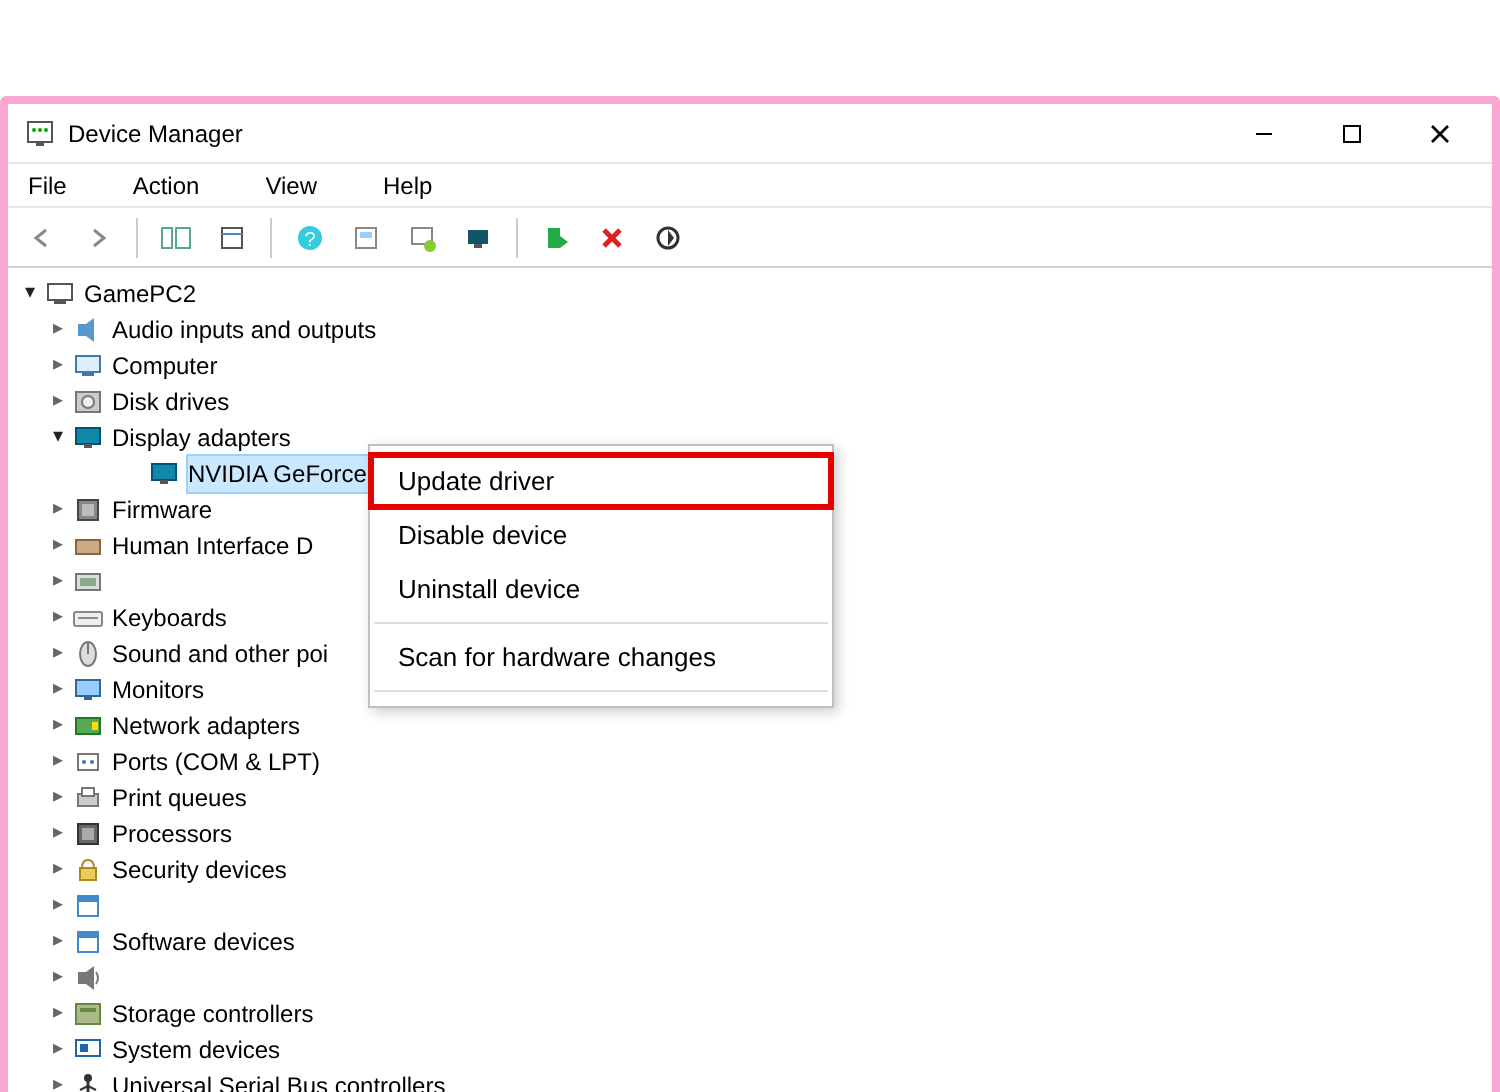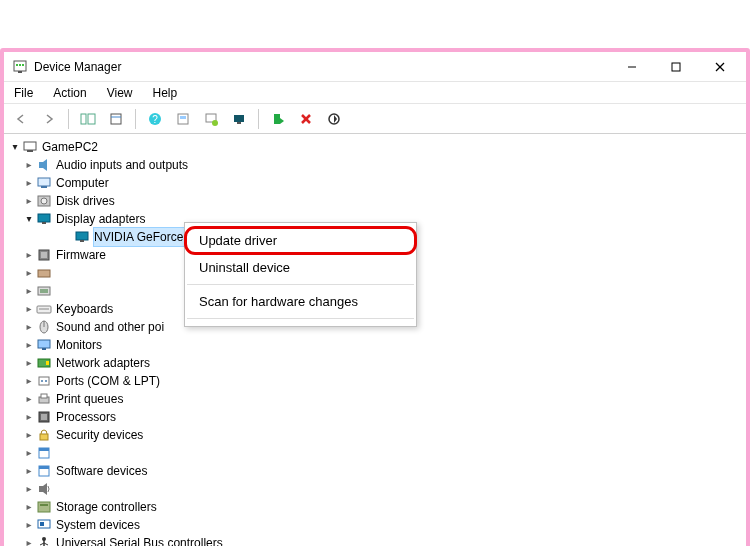--- a/index.html
+++ b/index.html
@@ -11,34 +11,34 @@
   color: #000;
   width: 750px;
   height: 546px;
   overflow: hidden;
 }
 .window { border: 4px solid #f9a8d4; border-radius: 3px; width: 750px; height: 546px; display: flex; flex-direction: column; background: #fff; position: relative; margin-top: 48px; }
 .titlebar { display: flex; align-items: center; height: 30px; padding: 0 4px; border-bottom: 1px solid #e5e5e5; }
 .titlebar .app-icon { width: 16px; height: 16px; margin: 0 6px 0 4px; }
 .titlebar .title { flex: 1; font-size: 12px; }
 .titlebar .winbtn { width: 44px; height: 28px; display: flex; align-items: center; justify-content: center; }
-.menubar { display: flex; gap: 20px; padding: 2px 10px; font-size: 12px; border-bottom: 1px solid #e5e5e5; height: 22px; align-items: center; }
+.menubar { display: flex; gap: 33px; padding: 2px 10px; font-size: 12px; border-bottom: 1px solid #e5e5e5; height: 22px; align-items: center; }
 .toolbar { display: flex; gap: 6px; padding: 3px 6px; border-bottom: 1px solid #d0d0d0; height: 30px; align-items: center; }
 .toolbar .tbtn { width: 22px; height: 22px; display: flex; align-items: center; justify-content: center; border: 1px solid transparent; border-radius: 2px; }
 .toolbar .sep { width: 1px; height: 20px; background: #ccc; margin: 0 2px; }
 .tree { flex: 1; overflow: hidden; padding: 4px 2px; line-height: 18px; }
 .row { display: flex; align-items: center; height: 18px; white-space: nowrap; }
 .chev { width: 14px; text-align: center; color: #666; font-size: 10px; }
 .chev.down { color: #222; }
 .ic { width: 16px; height: 16px; margin-right: 4px; display: inline-flex; align-items: center; justify-content: center; }
 .sel { background: #cce8ff; outline: 1px solid #99d1ff; }
 .ctx { position: absolute; left: 180px; top: 170px; width: 233px; background: #fff; border: 1px solid #c0c0c0; box-shadow: 2px 2px 6px rgba(0,0,0,0.2); padding: 4px 0; }
 .ctx .mi { padding: 6px 14px; font-size: 13px; }
 .ctx .sep { height: 1px; background: #ddd; margin: 3px 2px; }
-.ctx .mi.hl { outline: 3px solid #e60000; outline-offset: -2px; border-radius: 10px; }
+.ctx .mi.hl { outline: 3px solid #e60000; outline-offset: -2px; }
 .ctx .mi.bold { font-weight: bold; }
 .statusbar { border-top: 1px solid #d0d0d0; height: 20px; padding: 2px 4px; font-size: 12px; background: #f5f5f5; }
 .watermark { position: absolute; right: 20px; bottom: 22px; color: #888; font-size: 11px; font-family: Arial, sans-serif; }
 .ind0 { padding-left: 2px; } .ind1 { padding-left: 16px; } .ind3 { padding-left: 54px; }
 </style>
 </head>
 <body>
 
 <div class="window">
 
@@ -220,20 +220,21 @@
           </span>
           <span>Firmware</span>
         </div>
         <div class="row ind1">
           <span class="chev">▸</span>
           <span class="ic">
             <svg width="16" height="16">
               <rect x="2" y="5" width="12" height="7" fill="#ca8" stroke="#864"></rect>
             </svg>
           </span>
+          <span>Human Interface D</span>
         </div>
         <div class="row ind1">
           <span class="chev">▸</span>
           <span class="ic">
             <svg width="16" height="16">
               <rect x="2" y="4" width="12" height="8" fill="#ddd" stroke="#777"></rect>
               <rect x="4" y="6" width="8" height="4" fill="#8a8"></rect>
             </svg>
           </span>
         </div>
@@ -378,20 +379,21 @@
             </svg>
           </span>
           <span>Universal Serial Bus controllers</span>
         </div>
       </div>
   </div>
 
   <div class="ctx">
     <div id="ctx-body">
         <div class="mi hl">Update driver</div>
+        <div class="mi">Disable device</div>
         <div class="mi">Uninstall device</div>
         <div class="sep"></div>
         <div class="mi">Scan for hardware changes</div>
         <div class="sep"></div>
       </div>
   </div>
 
 
   <div class="watermark">www.deuaq.com</div>
 </div>

